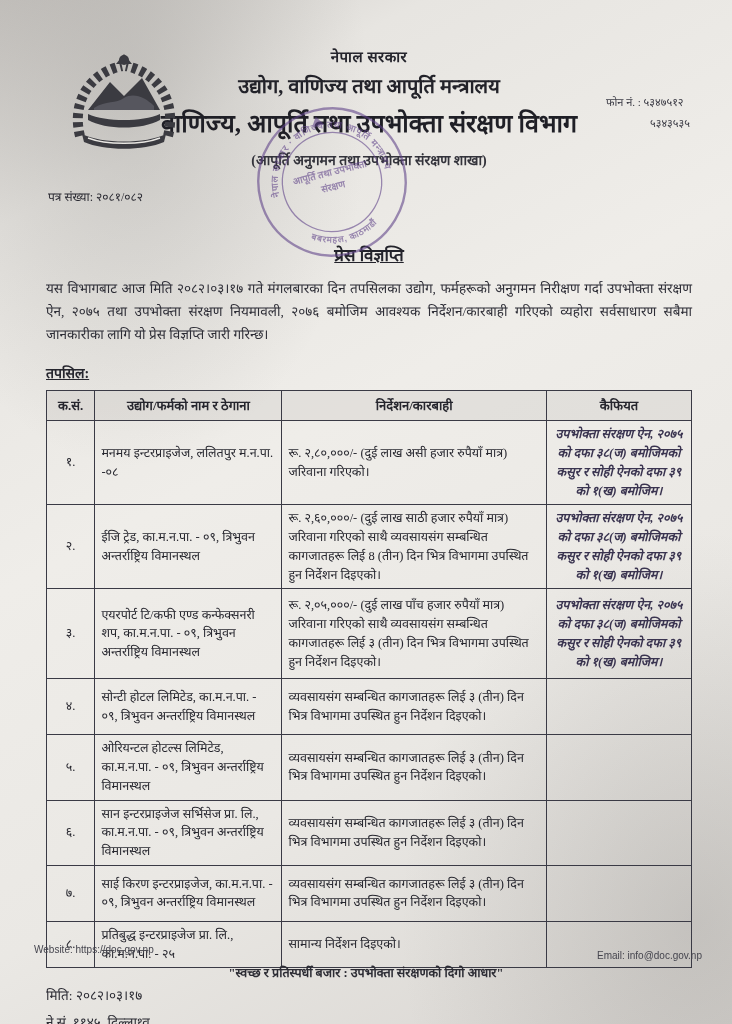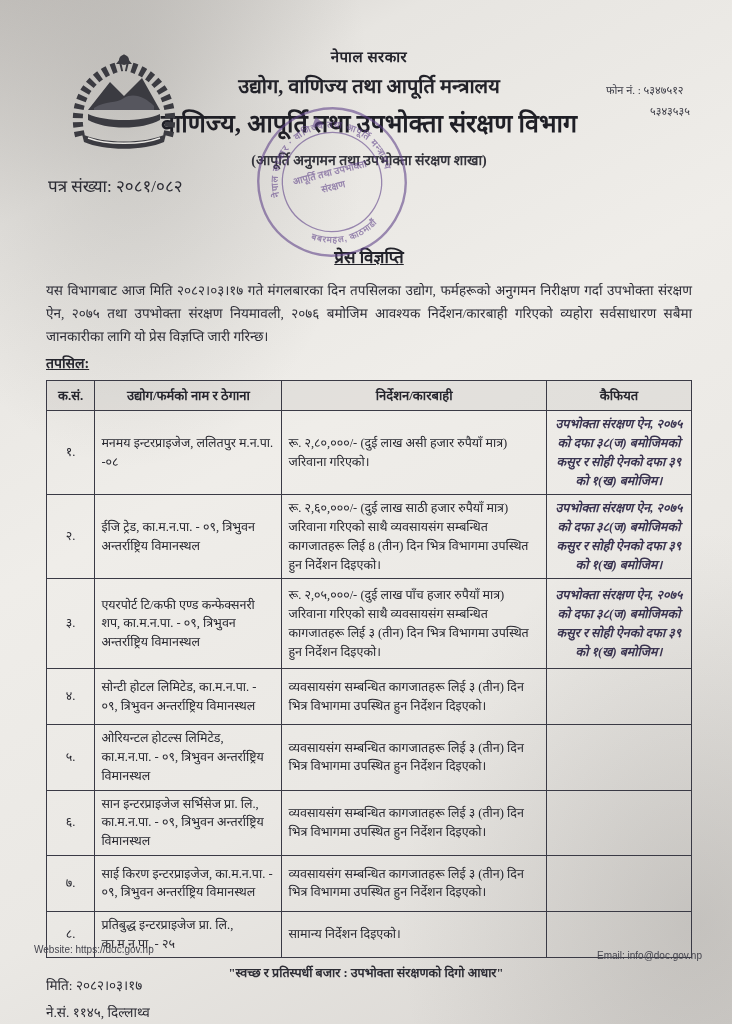--- a/index.html
+++ b/index.html
@@ -24,50 +24,50 @@
   .letterhead { position: relative; text-align: center; }
   .emblem {
     position: absolute; left: 12px; top: 2px;
     width: 132px; height: 112px;
   }
   .hdr-gov  { font-size: 15px; font-weight: bold; letter-spacing: .5px; color: #25252d; }
   .hdr-min  { font-size: 20px; font-weight: bold; margin-top: 6px; color: #222229; }
   .hdr-dept { font-size: 25px; font-weight: bold; margin-top: 6px; color: #1f1f26; }
   .hdr-sec  { font-size: 14px; font-weight: bold; margin-top: 11px; color: #33333b; }
   .phones {
-    position: absolute; right: 2px; top: 34px;
+    position: absolute; right: 2px; top: 46px;
     font-size: 11px; text-align: left; color: #3a3a44; line-height: 1.9;
   }
   .phones .num2 { padding-left: 44px; }
 
-  .ref-block { position: relative; height: 58px; font-size: 17px; }
+  .ref-block { position: relative; margin-top: 16px; height: 58px; font-size: 12px; }
   .ref-left { position: absolute; left: 2px; top: 0; line-height: 2.1; color: #2b2b33; }
   .ref-right { position: absolute; right: 28px; top: 4px; text-align: center; line-height: 2.0; color: #2b2b33; }
 
   
   .stamp {
     position: absolute; left: 252px; top: 102px;
     width: 160px; height: 160px;
     transform: rotate(-14deg);
     opacity: .58;
     pointer-events: none;
   }
   .stamp text { fill: #5e4188; font-family: "Liberation Sans", sans-serif; }
 
   
   .press-title {
     text-align: center; font-size: 17px; font-weight: bold;
-    text-decoration: underline; margin-top: 18px; color: #23232b;
+    text-decoration: underline; margin-top: 0; color: #23232b;
   }
   .body-par {
     margin-top: 12px; font-size: 13.5px; line-height: 1.7;
     text-align: justify; color: #2d2d36;
   }
   .tapasil {
-    display: inline-block; margin-top: 4px; font-size: 14px;
+    display: inline-block; margin-top: 16px; font-size: 14px;
     font-weight: bold; text-decoration: underline; color: #26262e;
   }
 
   
   table.main {
     width: 100%; margin-top: 8px;
     border-collapse: collapse; table-layout: fixed;
   }
   table.main th, table.main td {
     border: 1.6px solid #3a3a45;

